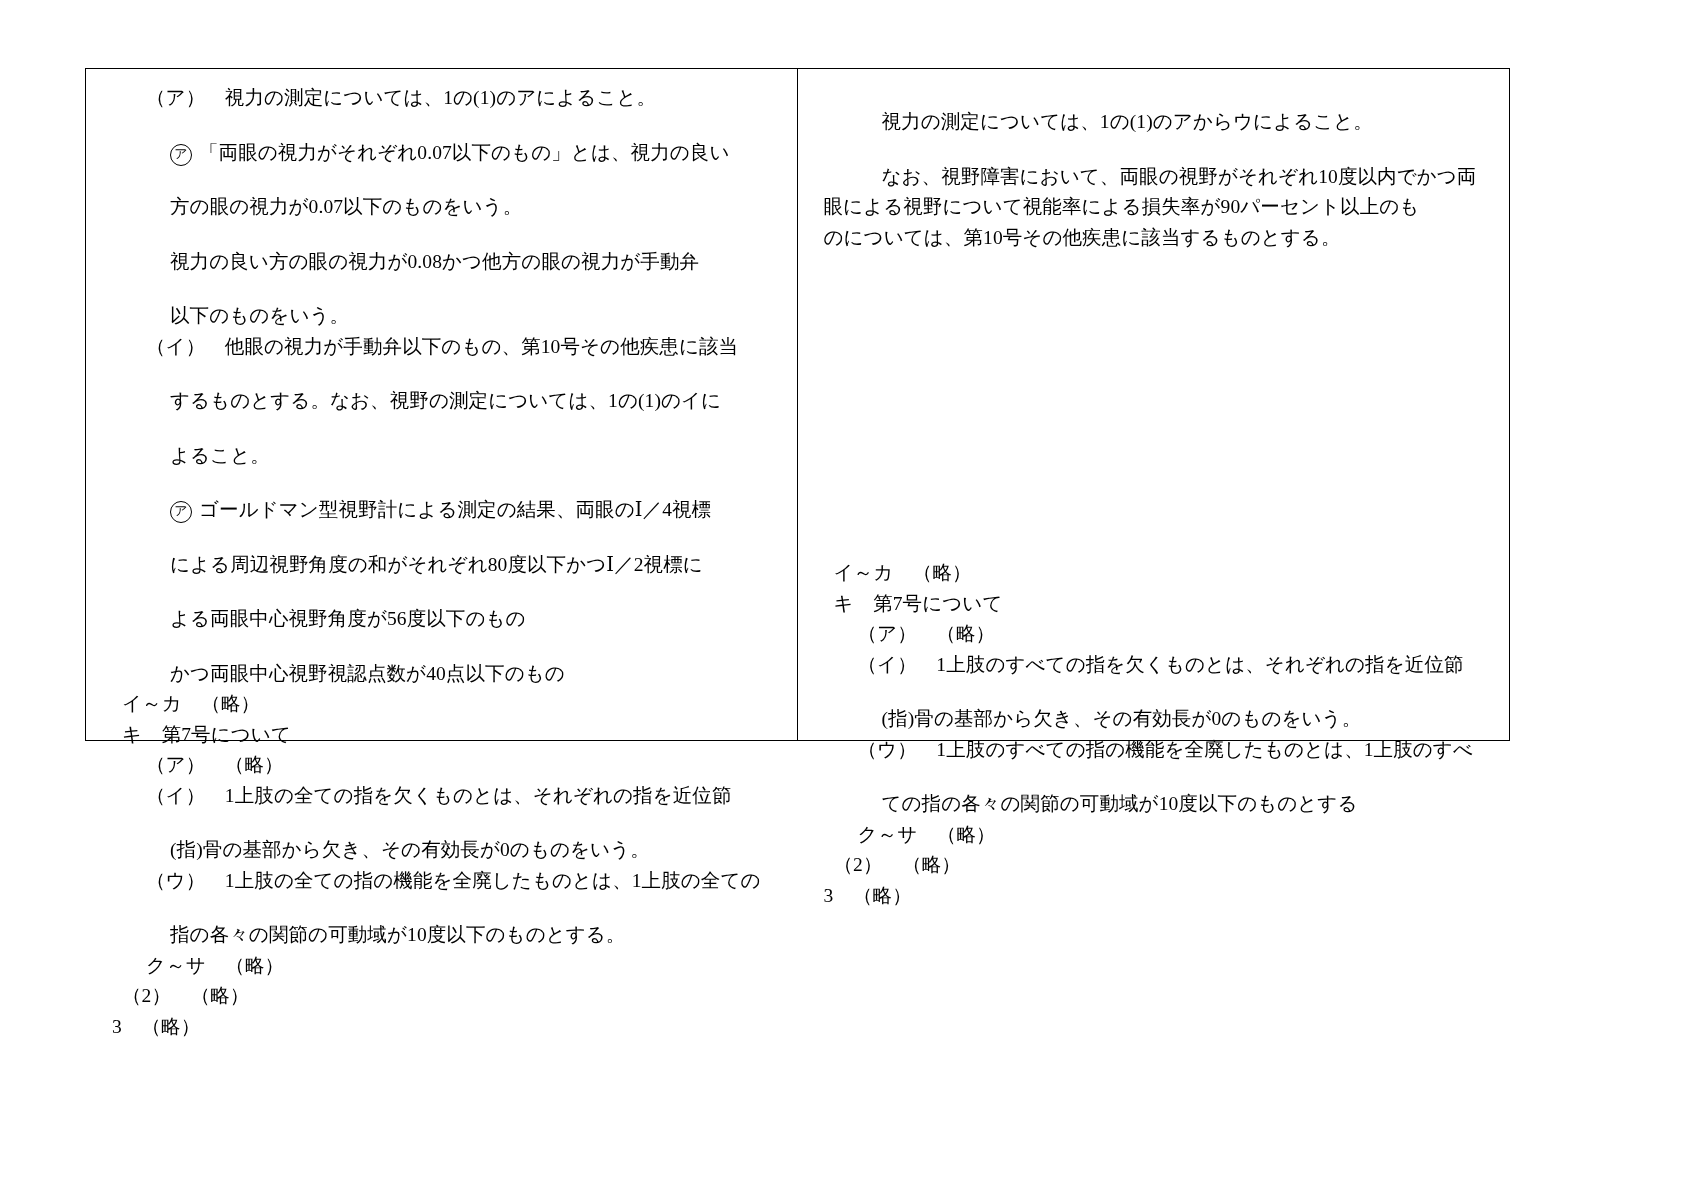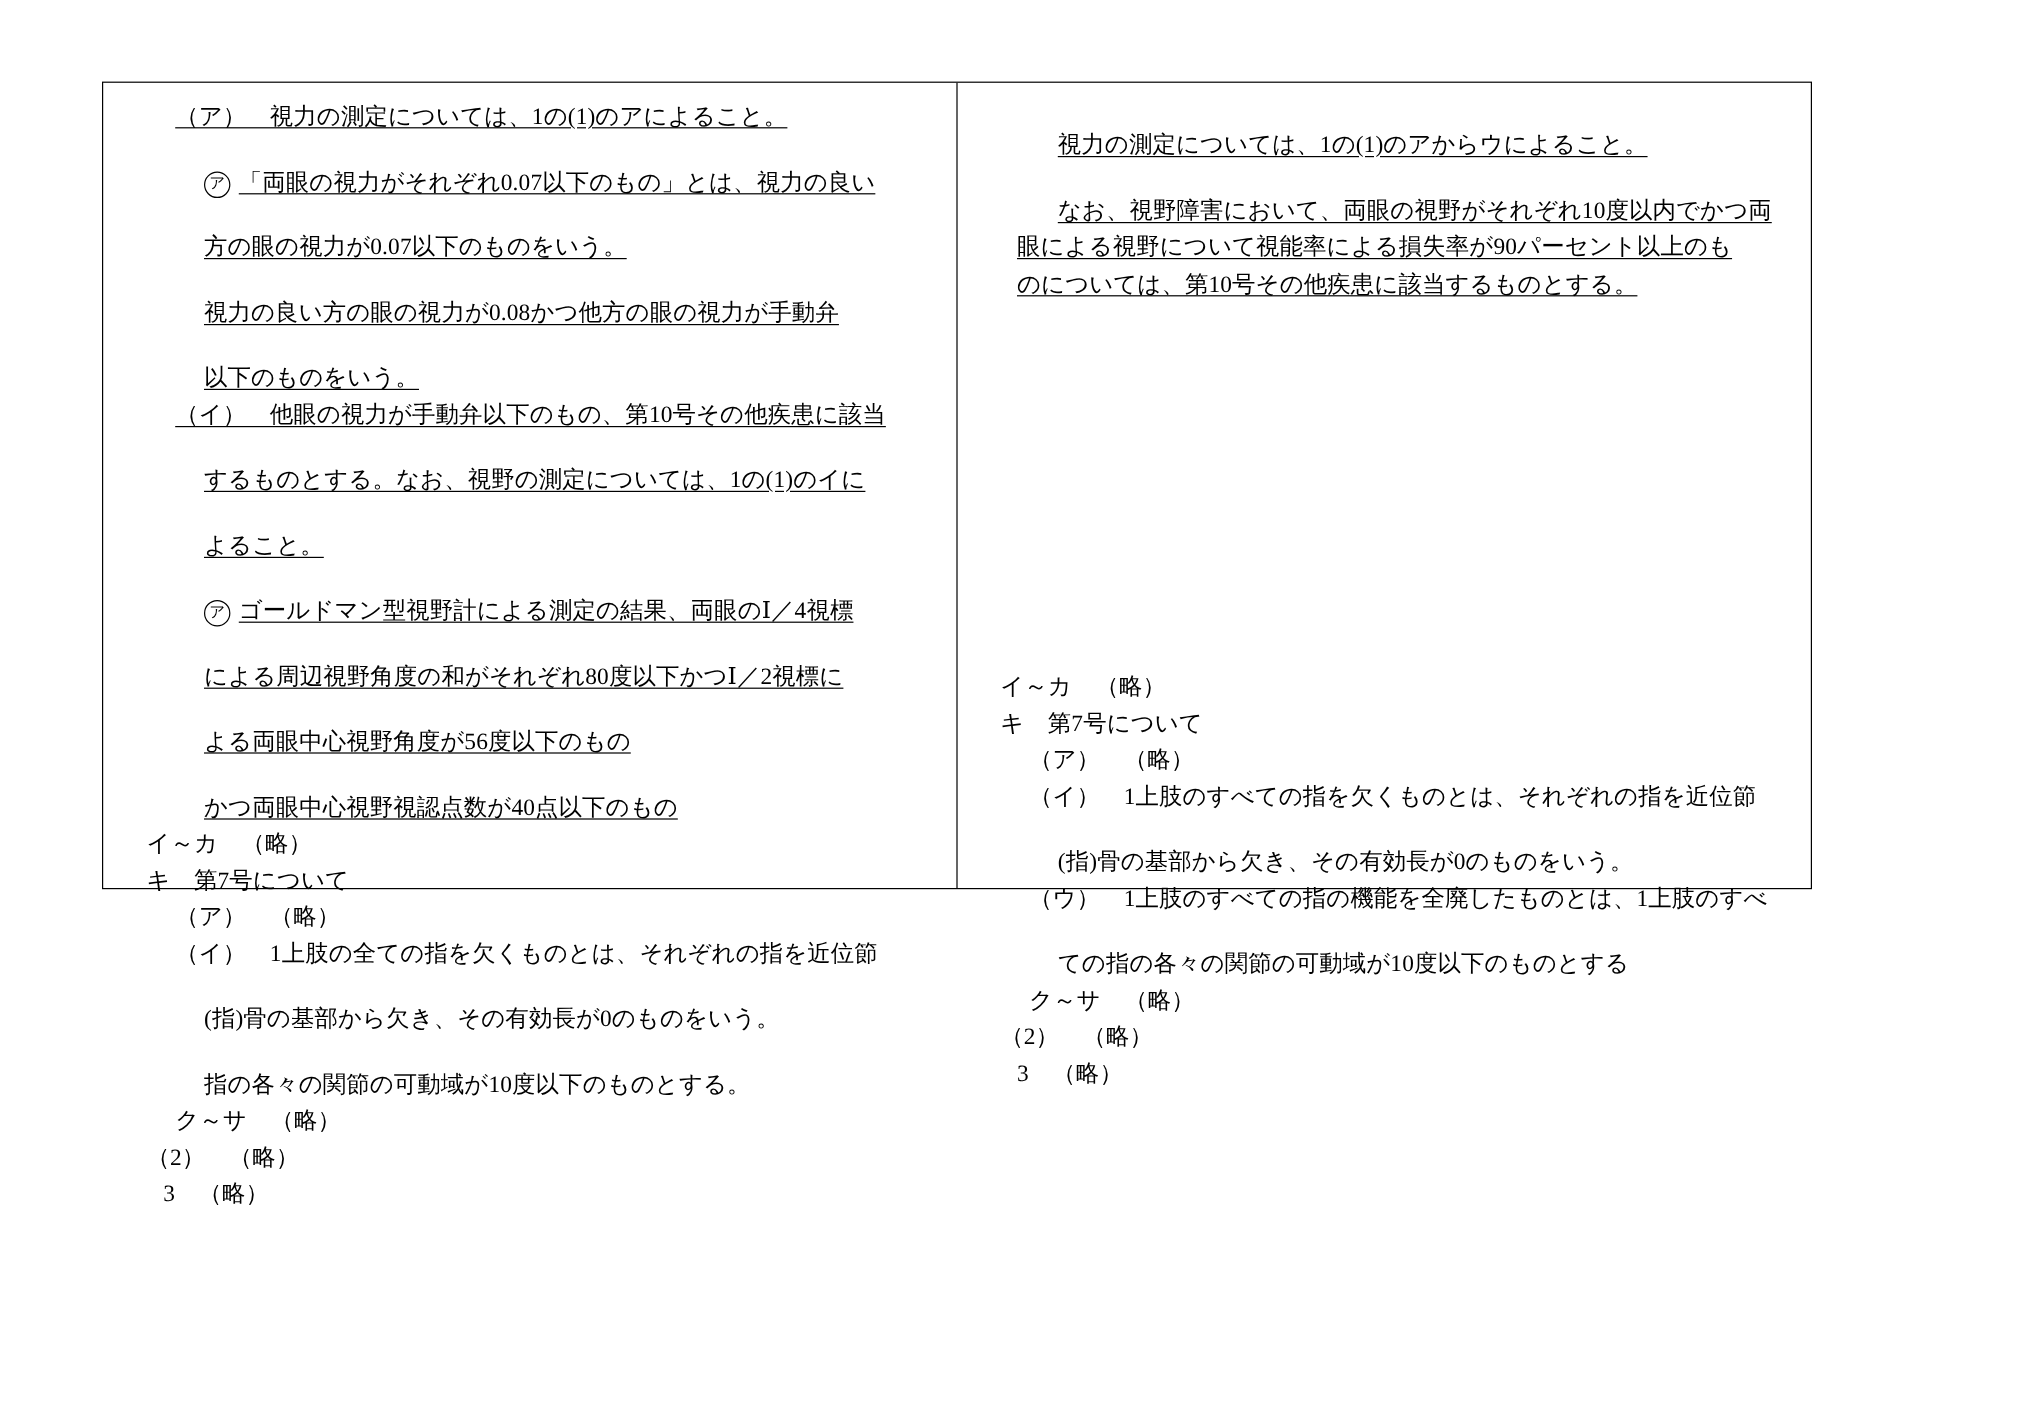--- a/index.html
+++ b/index.html
@@ -34,24 +34,23 @@
   .col-left {
     border-right: 1px solid #000000;
   }
   .line {
     font-size: 19.5px;
     line-height: 30.5px;
     white-space: pre;
     letter-spacing: 0.1px;
   }
   .u {
-    text-decoration: underline;
     text-underline-offset: 3px;
   }
-  .indent-0 { padding-left: 12px; margin-left: 24px; }
+  .indent-0 { padding-left: 12px; }
   .indent-1 { padding-left: 22px; }
   .indent-2 { padding-left: 46px; }
   .indent-3 { padding-left: 70px; margin-top: 24px; }
   .circ {
     display: inline-block;
     width: 20px;
     height: 20px;
     line-height: 18px;
     border: 1px solid #000;
     border-radius: 50%;
@@ -76,20 +75,21 @@
       <div class="line indent-3"><span class="u">よること。</span></div>
       <div class="line indent-3"><span class="circ">ア</span><span> </span><span class="u">ゴールドマン型視野計による測定の結果、両眼のⅠ／4視標</span></div>
       <div class="line indent-3"><span class="u">による周辺視野角度の和がそれぞれ80度以下かつⅠ／2視標に</span></div>
       <div class="line indent-3"><span class="u">よる両眼中心視野角度が56度以下のもの</span></div>
       <div class="line indent-3"><span class="u">かつ両眼中心視野視認点数が40点以下のもの</span></div>
       <div class="line indent-1"><span>イ～カ　（略）</span></div>
       <div class="line indent-1"><span>キ　第7号について</span></div>
       <div class="line indent-2"><span>（ア）　（略）</span></div>
       <div class="line indent-2"><span>（イ）　1上肢の全ての指を欠くものとは、それぞれの指を近位節</span></div>
       <div class="line indent-3"><span>(指)骨の基部から欠き、その有効長が0のものをいう。</span></div>
+      <div class="line indent-2"><span>（ウ）　1上肢の全ての指の機能を全廃したものとは、1上肢の全ての</span></div>
       <div class="line indent-3"><span>指の各々の関節の可動域が10度以下のものとする。</span></div>
       <div class="line indent-2"><span>ク～サ　（略）</span></div>
       <div class="line indent-1"><span>（2）　（略）</span></div>
       <div class="line indent-0"><span>3　（略）</span></div>
     </div>
   <div class="col col-right" id="col-right">
       <div class="line indent-3"><span class="u">視力の測定については、1の(1)のアからウによること。</span></div>
       <div class="line indent-3"><span class="u">なお、視野障害において、両眼の視野がそれぞれ10度以内でかつ両</span></div>
       <div class="line indent-0"><span class="u">眼による視野について視能率による損失率が90パーセント以上のも</span></div>
       <div class="line indent-0"><span class="u">のについては、第10号その他疾患に該当するものとする。</span></div>

